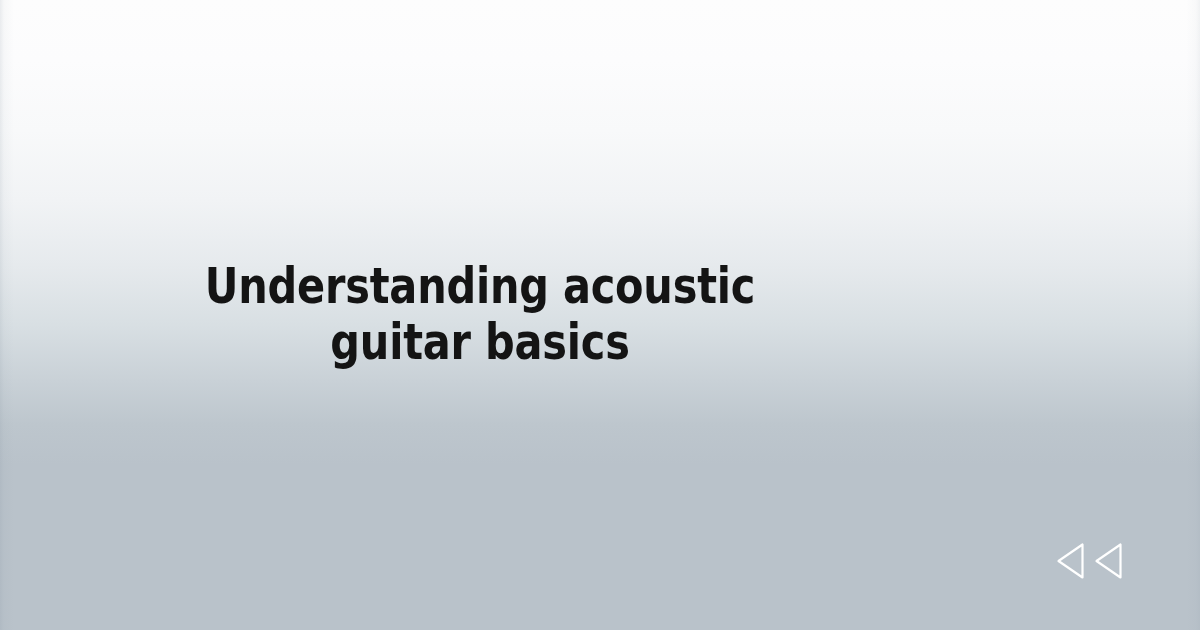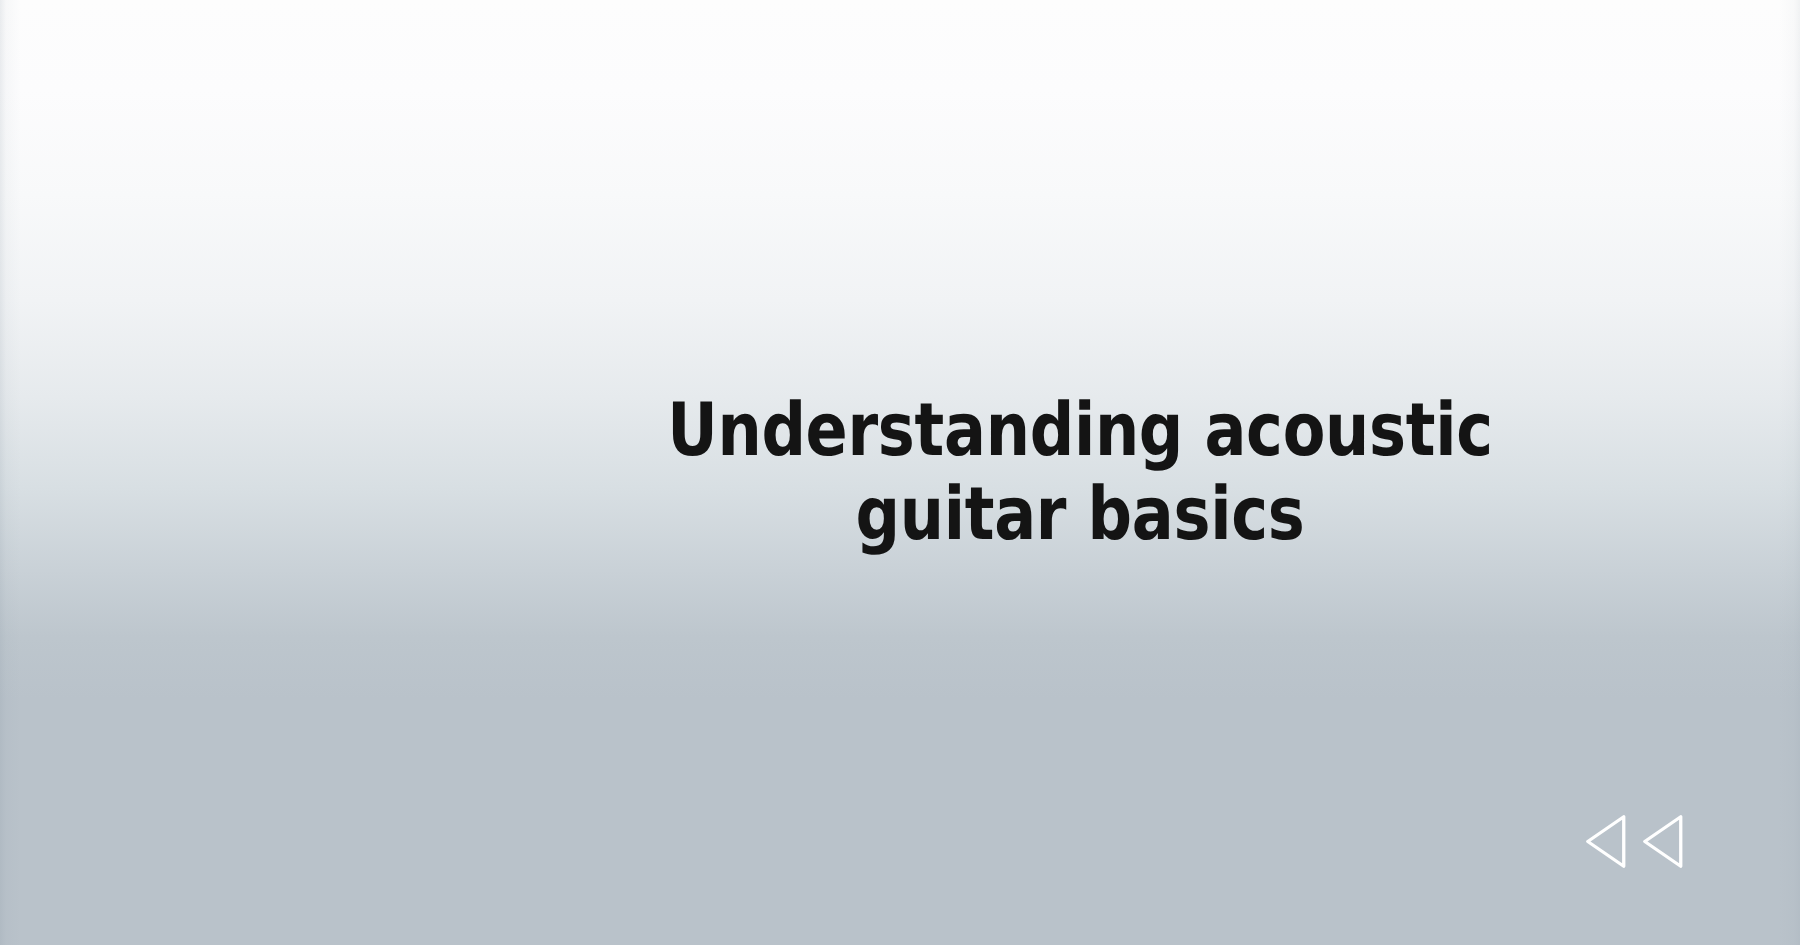--- a/index.html
+++ b/index.html
@@ -48,21 +48,21 @@
   }
 
   .title-wrap {
     position: absolute;
     left: 0;
     right: 0;
     top: 0;
     height: 630px;
     display: flex;
     align-items: center;
-    justify-content: flex-end;
+    justify-content: flex-start;
     padding: 0 110px;
   }
 
   .card-title {
     margin: 0;
     width: 740px;
     text-align: center;
     color: #141414;
     font-family: "DejaVu Sans Condensed", "DejaVu Sans", "Liberation Sans", sans-serif;
     font-size: 49px;

